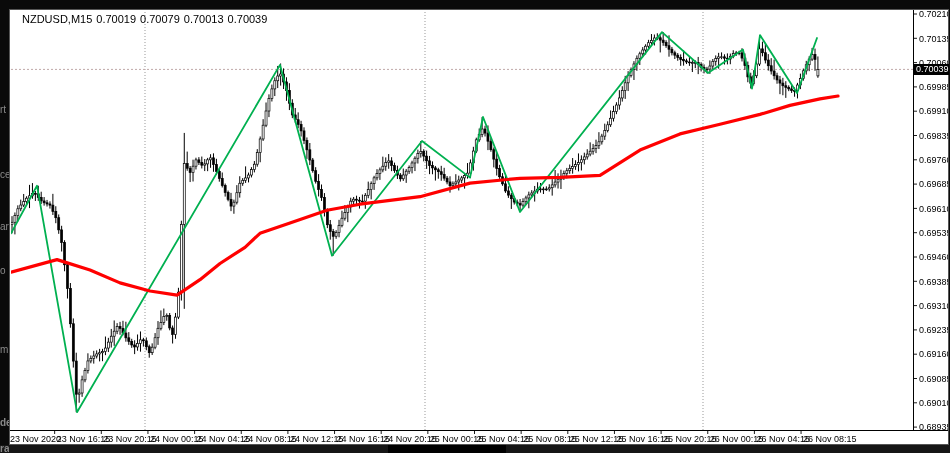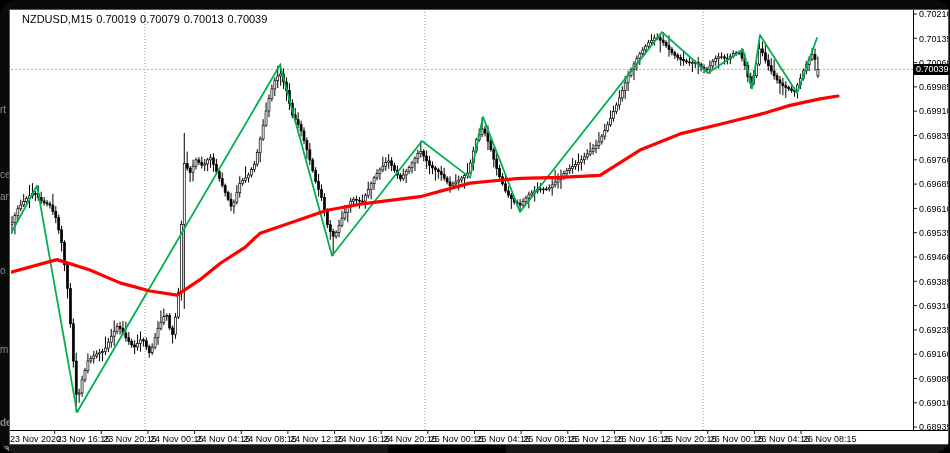--- a/index.html
+++ b/index.html
@@ -1,17 +1,17 @@
 <!DOCTYPE html>
 <html><head>
 <meta charset="utf-8">
 <style>
   html,body{margin:0;padding:0;background:#000;}
   #screen{position:relative;width:950px;height:453px;background:#0a0a0a;overflow:hidden;
-          font-family:"Liberation Sans",sans-serif;border-radius:16px;}
+          font-family:"Liberation Sans",sans-serif;}
   #chart-window{position:absolute;left:10px;top:10px;width:938px;height:434px;background:#fff;
                 box-shadow:0 0 0 1px #555;}
   #plot-svg{position:absolute;left:0;top:0;}
   #chart-title{position:absolute;left:12px;top:3px;font-size:11px;color:#000;white-space:pre;z-index:5;}
   #chart-title span{margin-right:4px;}
   #price-tag{position:absolute;left:904px;width:33px;height:11px;background:#000;color:#fff;
              font-size:9px;line-height:11px;padding-left:2px;z-index:6;}
   .side-artifact{position:absolute;left:0;width:9px;overflow:hidden;color:#8a8a8a;font-size:10px;
                  line-height:10px;white-space:nowrap;z-index:2;}
   #bottom-band{position:absolute;left:0;bottom:0;width:950px;height:8px;background:#161616;}
@@ -676,21 +676,21 @@
           <text x="793.05" y="431.5" font-size="9" fill="#000000">26 Nov 08:15</text>
         </g>
     </svg>
 
     <div id="price-tag" style="top: 53.904px;">0.70039</div>
   </div>
 
   <div id="sidebar-artifacts">
       <div class="side-artifact" style="top: 105px;">rt</div>
       <div class="side-artifact" style="top: 170px;">ce</div>
-      <div class="side-artifact" style="top: 192px;">ar</div>
+      <div class="side-artifact" style="top: 222px;">ar</div>
       <div class="side-artifact" style="top: 266px;">o</div>
       <div class="side-artifact" style="top: 345px;">m</div>
       <div class="side-artifact" style="top: 418px; font-weight: bold;">de</div>
       <div class="side-artifact" style="top: 444px; font-weight: bold;">ra</div>
     </div>
 
   <div id="bottom-band">
     <div id="bottom-band-box"></div>
   </div>
 </div>

